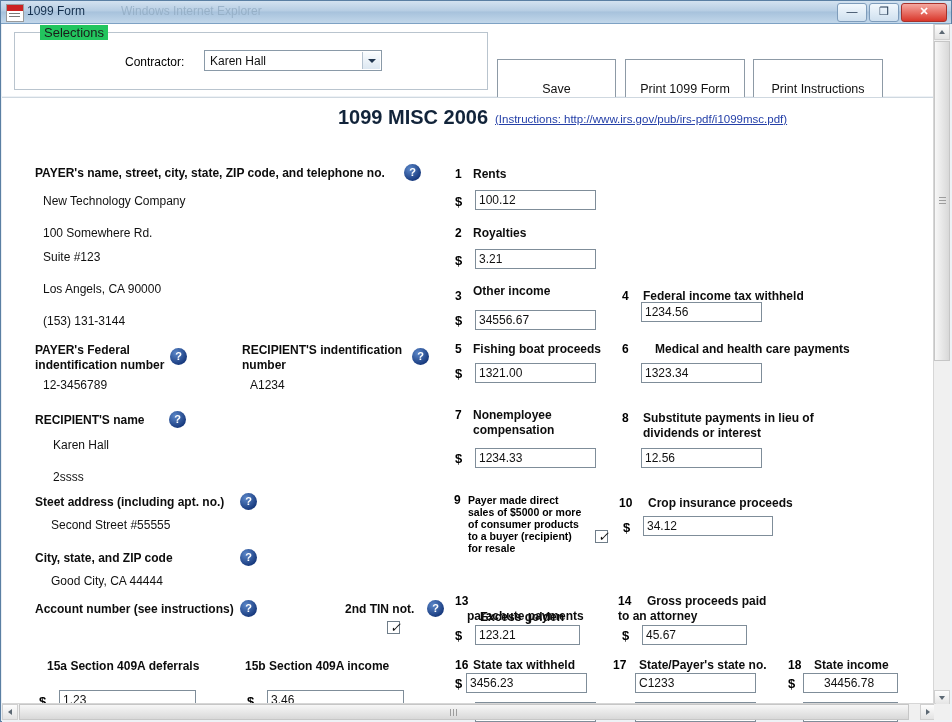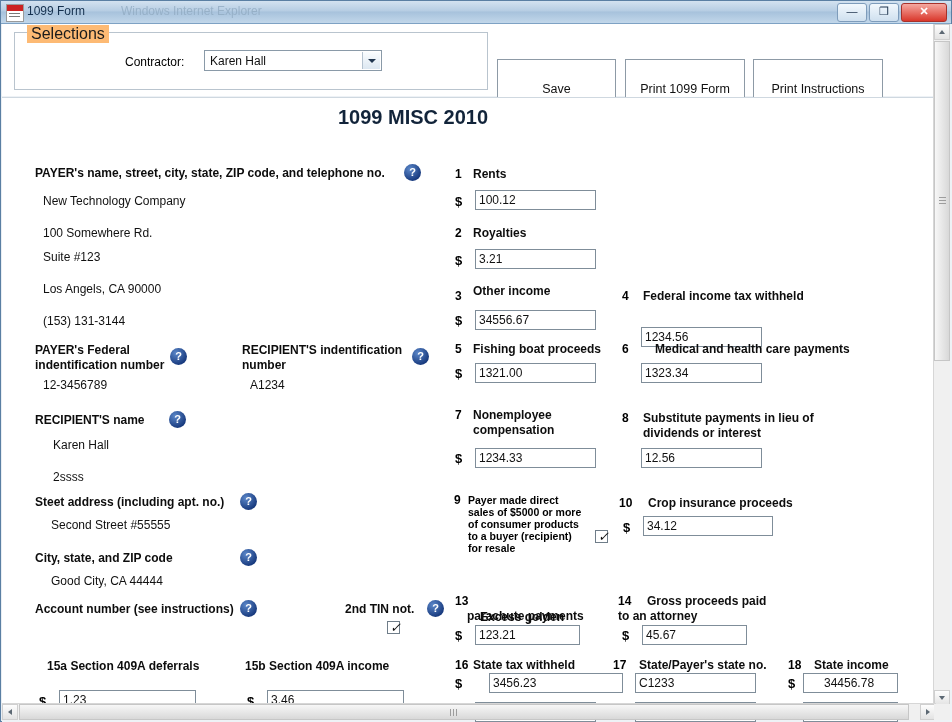--- a/index.html
+++ b/index.html
@@ -104,24 +104,24 @@
   }
   #selections-group {
     position: absolute;
     left: 12px; top: 8px;
     width: 472px; height: 56px;
     border: 1px solid #b9c4ce;
     background: #ffffff;
   }
   #selections-legend {
     position: absolute;
-    left: 12px; top: -8px;
-    background: #fdba74;
+    left: 25px; top: -8px;
+    background: #22c55e;
     padding: 0 4px;
-    font-size: 16px;
+    font-size: 13px;
     color: #1b1b1b;
   }
   #contractor-label {
     position: absolute;
     left: 110px; top: 22px;
     font-size: 12px;
   }
   #contractor-combo {
     position: absolute;
     left: 189px; top: 17px;
@@ -361,21 +361,22 @@
         </div>
       </div>
 
       <div class="topbtn" id="btn-save">Save</div>
       <div class="topbtn" id="btn-print-form">Print 1099 Form</div>
       <div class="topbtn" id="btn-print-instructions">Print Instructions</div>
     </div>
 
     <div id="formarea">
 
-      <div id="form-title">1099 MISC 2010</div>
+      <div id="form-title">1099 MISC 2006</div>
+      <div id="form-link">(Instructions: http://www.irs.gov/pub/irs-pdf/i1099msc.pdf)</div>
 
       <div class="lbl b" style="left:33px; top:68px;text-align:right;">PAYER's name, street, city, state, ZIP code, and telephone no.</div>
       <div class="help" style="left:402px; top:66px;">?</div>
 
       <div class="val" style="left:41px; top:96px;">New Technology Company</div>
       <div class="val" style="left:41px; top:128px;">100 Somewhere Rd.</div>
       <div class="val" style="left:41px; top:152px;">Suite #123</div>
       <div class="val" style="left:41px; top:184px;">Los Angels, CA 90000</div>
       <div class="val" style="left:41px; top:216px;">(153) 131-3144</div>
 
@@ -433,21 +434,21 @@
       <div class="dollar" style="left:453px; top:155px;">$</div>
       <input class="tb" style="left: 473px; top: 151px; width: 121px;" value="3.21">
 
       <div class="boxnum" style="left:453px; top:191px;">3</div>
       <div class="lbl b" style="left:471px; top:186px;">Other income</div>
       <div class="dollar" style="left:453px; top:215px;">$</div>
       <input class="tb" style="left: 473px; top: 212px; width: 121px;" value="34556.67">
 
       <div class="boxnum" style="left:620px; top:191px;">4</div>
       <div class="lbl b" style="left:641px; top:191px;">Federal income tax withheld</div>
-      <input class="tb" style="left: 639px; top: 229px; width: 121px;" value="1234.56">
+      <input class="tb" style="left: 639px; top: 204px; width: 121px;" value="1234.56">
 
       <div class="boxnum" style="left:453px; top:244px;">5</div>
       <div class="lbl b" style="left:471px; top:244px;">Fishing boat proceeds</div>
       <div class="dollar" style="left:453px; top:268px;">$</div>
       <input class="tb" style="left: 473px; top: 265px; width: 121px;" value="1321.00">
 
       <div class="boxnum" style="left:620px; top:244px;">6</div>
       <div class="lbl b" style="left:641px; top:244px;padding-left:12px;">Medical and health care payments</div>
       <input class="tb" style="left: 639px; top: 265px; width: 121px;" value="1323.34">
 
@@ -481,21 +482,21 @@
 
       <div class="boxnum" style="left:616px; top:496px;">14</div>
       <div class="lbl b" style="left:645px; top:496px;">Gross proceeds paid</div>
       <div class="lbl b" style="left:616px; top:511px;">to an attorney</div>
       <div class="dollar" style="left:620px; top:530px;">$</div>
       <input class="tb" style="left: 640px; top: 527px; width: 105px;" value="45.67">
 
       <div class="boxnum" style="left:453px; top:560px;">16</div>
       <div class="lbl b" style="left:471px; top:560px;">State tax withheld</div>
       <div class="dollar" style="left:453px; top:578px;">$</div>
-      <input class="tb" style="left: 487px; top: 575px; width: 134px;" value="3456.23">
+      <input class="tb" style="left: 464px; top: 575px; width: 121px;" value="3456.23">
       <div class="dollar" style="left:453px; top:608px;">$</div>
       <input class="tb" style="left: 473px; top: 604px; width: 121px;" value="0.00">
 
       <div class="boxnum" style="left:611px; top:560px;">17</div>
       <div class="lbl b" style="left:637px; top:560px;">State/Payer's state no.</div>
       <input class="tb" style="left: 633px; top: 575px; width: 121px;" value="C1233">
       <input class="tb" style="left: 633px; top: 604px; width: 121px;" value="">
 
       <div class="boxnum" style="left:786px; top:560px;">18</div>
       <div class="lbl b" style="left:812px; top:560px;">State income</div>

